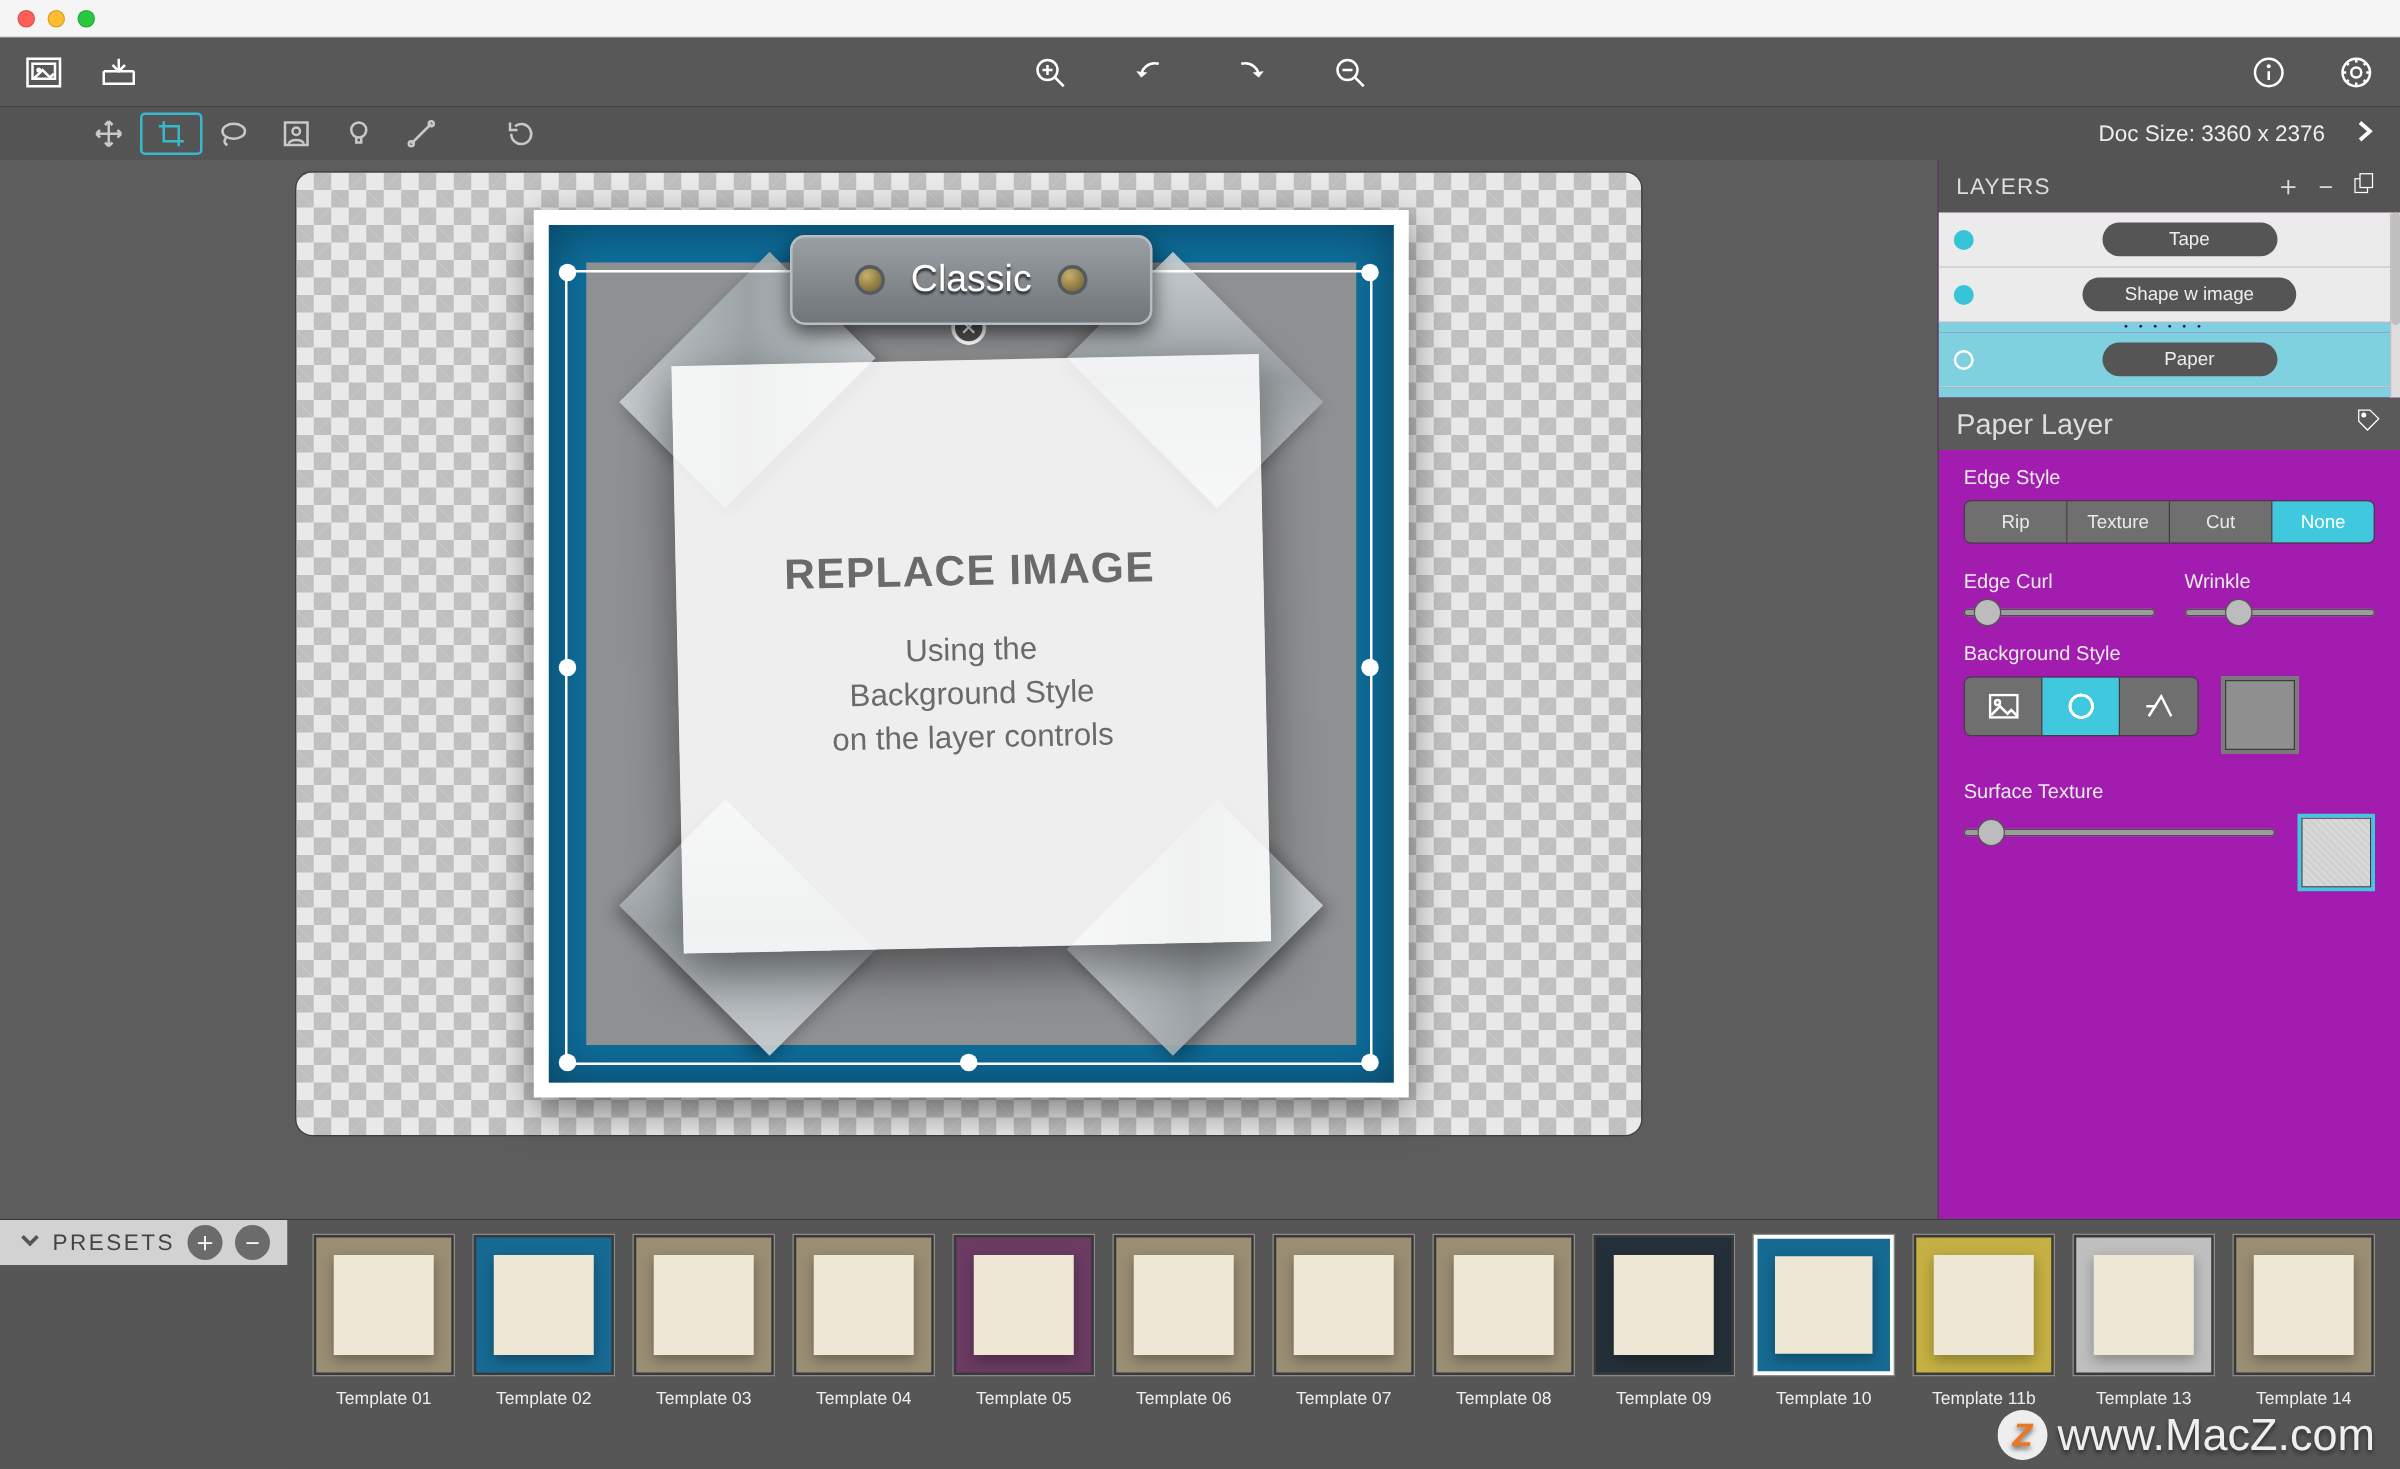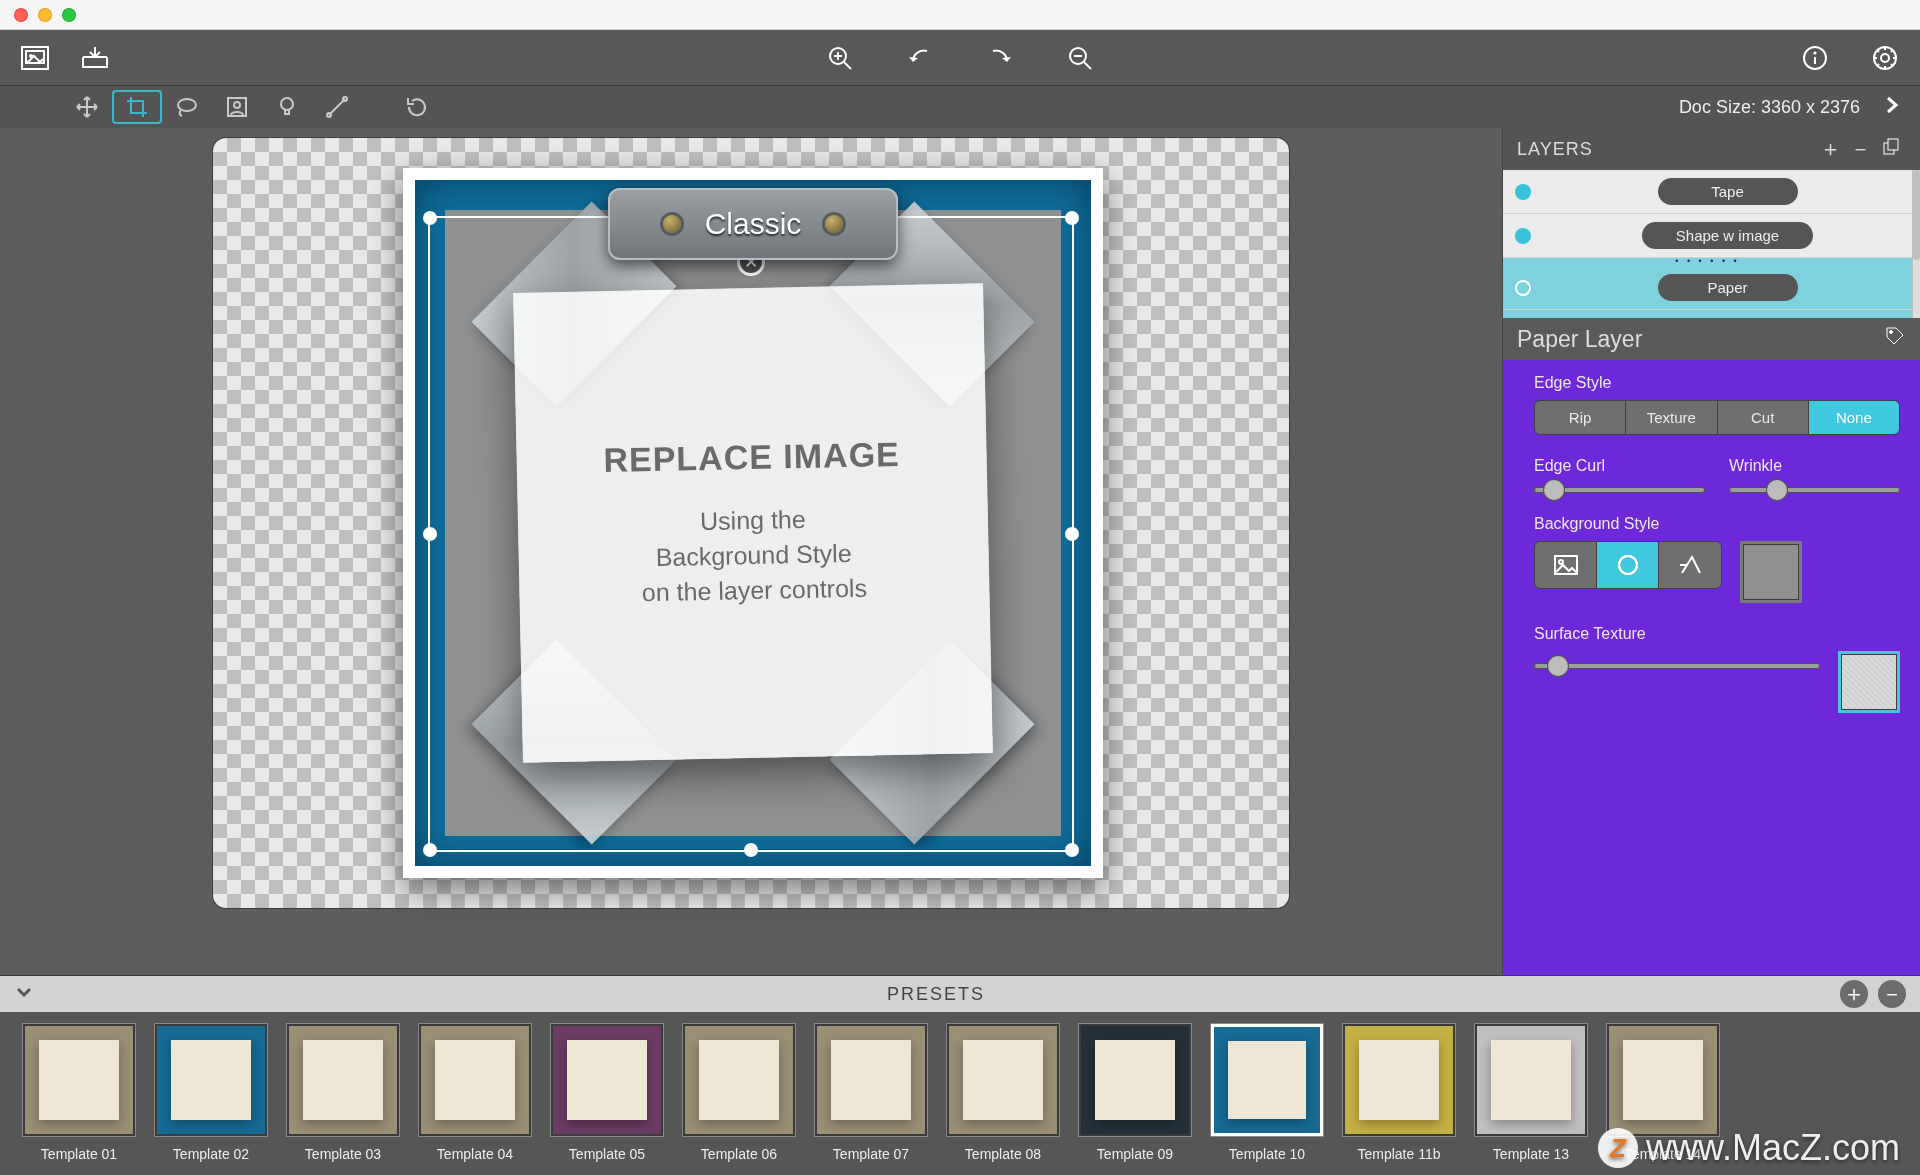--- a/index.html
+++ b/index.html
@@ -60,21 +60,21 @@
 .tape.bl{bottom:34px;left:44px; transform:rotate(45deg);} .tape.br{bottom:34px;right:44px; transform:rotate(-45deg);}
 
 .selBox{position:absolute; left:215px; top:78px; width:646px; height:636px; border:2px solid #fff; pointer-events:none;}
 .selBox .h{position:absolute;width:14px;height:14px;border-radius:50%;background:#fff;}
 .selBox .h.tl{left:-7px;top:-7px}.selBox .h.tr{right:-7px;top:-7px}.selBox .h.bl{left:-7px;bottom:-7px}.selBox .h.br{right:-7px;bottom:-7px}
 .selBox .h.tm{left:calc(50% - 7px);top:-7px}.selBox .h.bm{left:calc(50% - 7px);bottom:-7px}
 .selBox .h.ml{top:calc(50% - 7px);left:-7px}.selBox .h.mr{top:calc(50% - 7px);right:-7px}
 .closeHandle{position:absolute; left:calc(50% - 14px); top:110px; width:28px;height:28px;border-radius:50%;background:rgba(30,30,30,.55);border:3px solid #fff;display:flex;align-items:center;justify-content:center;color:#fff;font-size:17px;}
 
 
-#rightPanel { width: 418px; background: #6d28d9; display: flex; flex-direction: column; border-left: 1px solid #444; }
+#rightPanel { width: 370px; background: #a21caf; display: flex; flex-direction: column; border-left: 1px solid #444; }
 #layersHdr { height: 42px; background:#545454; display:flex; align-items:center; padding:0 14px; font-size:18px; letter-spacing:1px; }
 #layersHdr .sp{flex:1}
 #layersHdr .ic{width:30px;text-align:center;cursor:pointer;font-size:22px;}
 .layerRow { height:44px; display:flex; align-items:center; background:#ebebeb; border-bottom:1px solid #cfcfcf;}
 .layerRow.sel { background:#7fd1df;}
 .layerRow .dot{ width:40px; display:flex; justify-content:center;}
 .layerRow .dot span{width:16px;height:16px;border-radius:50%;background:#38c4d8;display:block;}
 .layerRow.sel .dot span{background:transparent;border:2px solid #fff;}
 .layerRow .pill{ flex:1; display:flex; justify-content:center;}
 .layerRow .pill span{ background:#555; color:#eee; padding:5px 34px; border-radius:16px; font-size:15px; min-width:140px; text-align:center;}
@@ -83,41 +83,41 @@
 #layersBlock{display:flex;}
 #layersList{flex:1}
 #layersSb{width:8px;background:#dedede;border-left:1px solid #bfbfbf; position:relative;}
 #layersSb::before{content:'';position:absolute;top:0;left:0;right:0;height:90px;background:#bfbfbf;border-radius:4px;}
 
 #paperHdr{height:42px;background:#5a5a5a;display:flex;align-items:center;padding:0 14px;font-size:23px;}
 #paperHdr .sp{flex:1}
 #paperHdr .ic svg{stroke:#fff;fill:none;}
 
 #props{padding:14px 20px; font-size:16px; color:#eaeaea;}
-.propGroup{margin-bottom:22px;margin-left:11px;}
+.propGroup{margin-bottom:22px;}
 .propLabel{margin-bottom:8px;}
 .segctrl{display:flex;border:1px solid #404040;border-radius:6px;overflow:hidden}
 .segctrl .seg{flex:1;text-align:center;padding:8px 0;background:#6f6f6f;cursor:pointer;border-right:1px solid #404040;font-size:15px;}
 .segctrl .seg:last-child{border-right:none}
 .segctrl .seg.on{background:#3fc8de;color:#fff}
 .twoCol{display:flex;gap:24px}
 .twoCol>div{flex:1}
 .slider{height:6px;background:#9c9c9c;border-radius:3px;position:relative;margin-top:12px;box-shadow:inset 0 0 0 1px #4d4d4d;}
 .slider .knob{position:absolute;top:-7px;width:20px;height:20px;border-radius:50%;background:#bcbcbc;box-shadow:0 0 0 1px #555;}
 .bgRow{display:flex;gap:18px;align-items:flex-start}
 .iconSeg{display:flex;border:1px solid #404040;border-radius:6px;overflow:hidden}
 .iconSeg .isg{width:62px;height:46px;display:flex;align-items:center;justify-content:center;background:#6f6f6f;border-right:1px solid #404040;cursor:pointer}
 .iconSeg .isg:last-child{border-right:none}
 .iconSeg .isg.on{background:#3fc8de}
 .iconSeg svg{stroke:#fff;fill:none;stroke-width:2}
 .swatch{width:62px;height:62px;border:3px solid #7a7a7a; background:#8f8f8f; box-shadow:inset 0 0 0 1px #3d3d3d;}
 .swatch.tex{background:repeating-linear-gradient(45deg,#d9d9d9,#d9d9d9 2px,#d0d0d0 2px,#d0d0d0 4px); border-color:#3fc8de;}
 
 
-#presetsBar{height:200px;background:#565656;border-top:1px solid #3a3a3a;display:flex;flex-direction:column;}
+#presetsBar{height:200px;background:#565656;border-top:1px solid #3a3a3a;display:flex;flex-direction:row;}
 #presetsHdr{height:36px;display:flex;align-items:center;background:#d2d2d2;color:#333;padding:0 14px;}
 #presetsHdr .chev{width:28px;cursor:pointer}
 #presetsHdr .sp{flex:1;text-align:center;font-size:18px;letter-spacing:2px;color:#444}
 #presetsHdr .plus,#presetsHdr .minus{width:28px;height:28px;border-radius:50%;background:#6b6b6b;color:#fff;display:flex;align-items:center;justify-content:center;margin-left:10px;font-size:22px;cursor:pointer}
 #presetsRow{flex:1;display:flex;align-items:flex-start;gap:14px;padding:12px 20px;overflow:hidden;background:#565656}
 .preset{width:118px;display:flex;flex-direction:column;align-items:center;gap:10px;cursor:pointer}
 .preset .thumb{width:112px;height:112px;background:#9a8e74;border:2px solid #3a3a3a;box-shadow:0 0 0 1px #8a8a8a; position:relative; overflow:hidden}
 .preset.sel .thumb{border:3px solid #fff}
 .preset .lbl{font-size:14px;color:#eee;white-space:nowrap}
 .preset .thumb::before{content:'';position:absolute;inset:14px;background:#efe7d5;box-shadow:0 4px 10px rgba(0,0,0,.3)}

